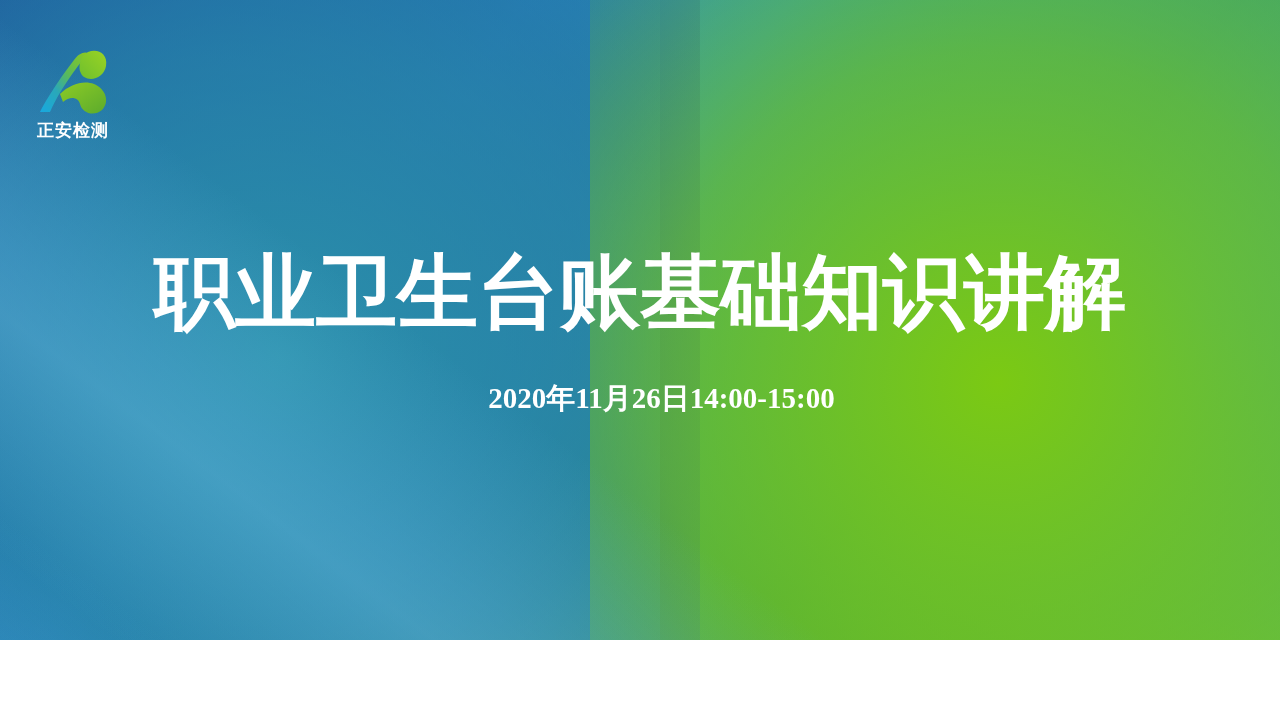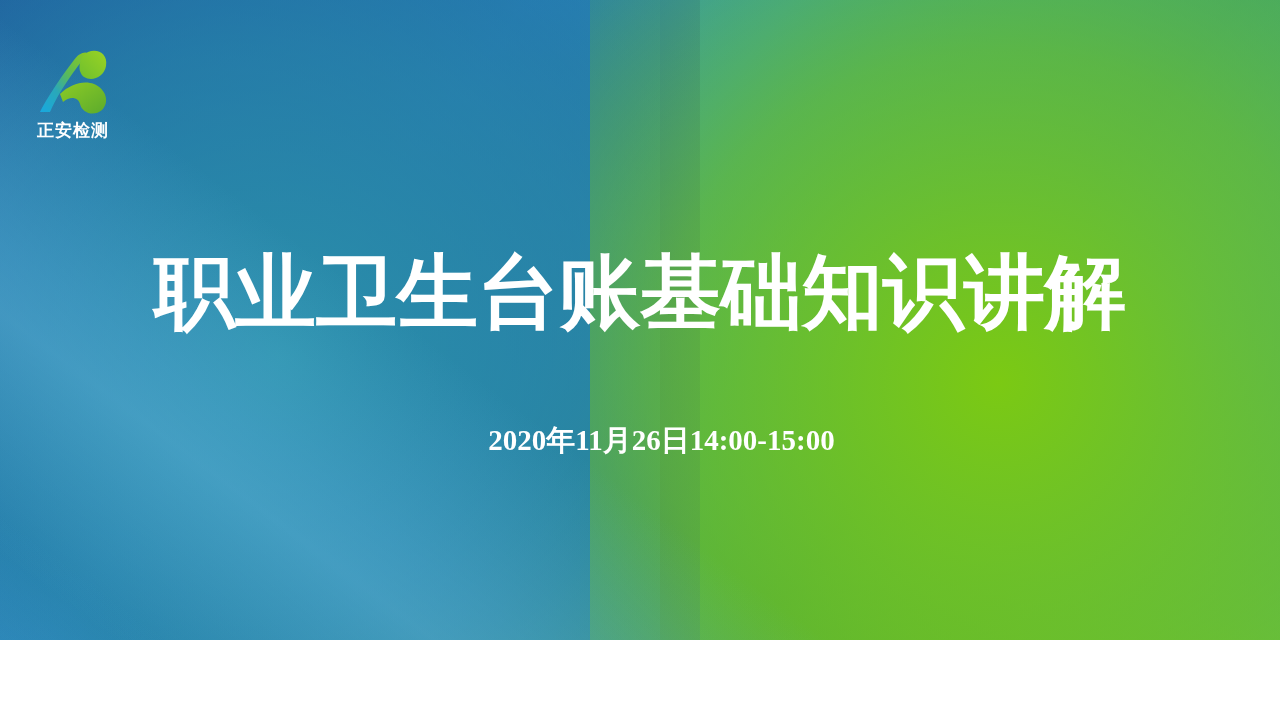--- a/index.html
+++ b/index.html
@@ -143,26 +143,25 @@
     z-index: 5;
   }
 
   .main-title {
     color: #ffffff;
     font-size: 81px;
     font-weight: bold;
     line-height: 1.12;
     letter-spacing: 0px;
     white-space: nowrap;
-    font-family: Liberation Mono, monospace;
-    margin-top: 6px;
+    font-family: Liberation Serif, serif;
   }
 
   .subtitle {
-    margin-top: 76px;
+    margin-top: 40px;
     color: #ffffff;
     font-size: 29px;
     font-weight: bold;
     letter-spacing: 0px;
     white-space: nowrap;
     font-family: "Liberation Serif", "DejaVu Serif", serif;
     padding-left: 43px;
   }
 </style>
 </head>

